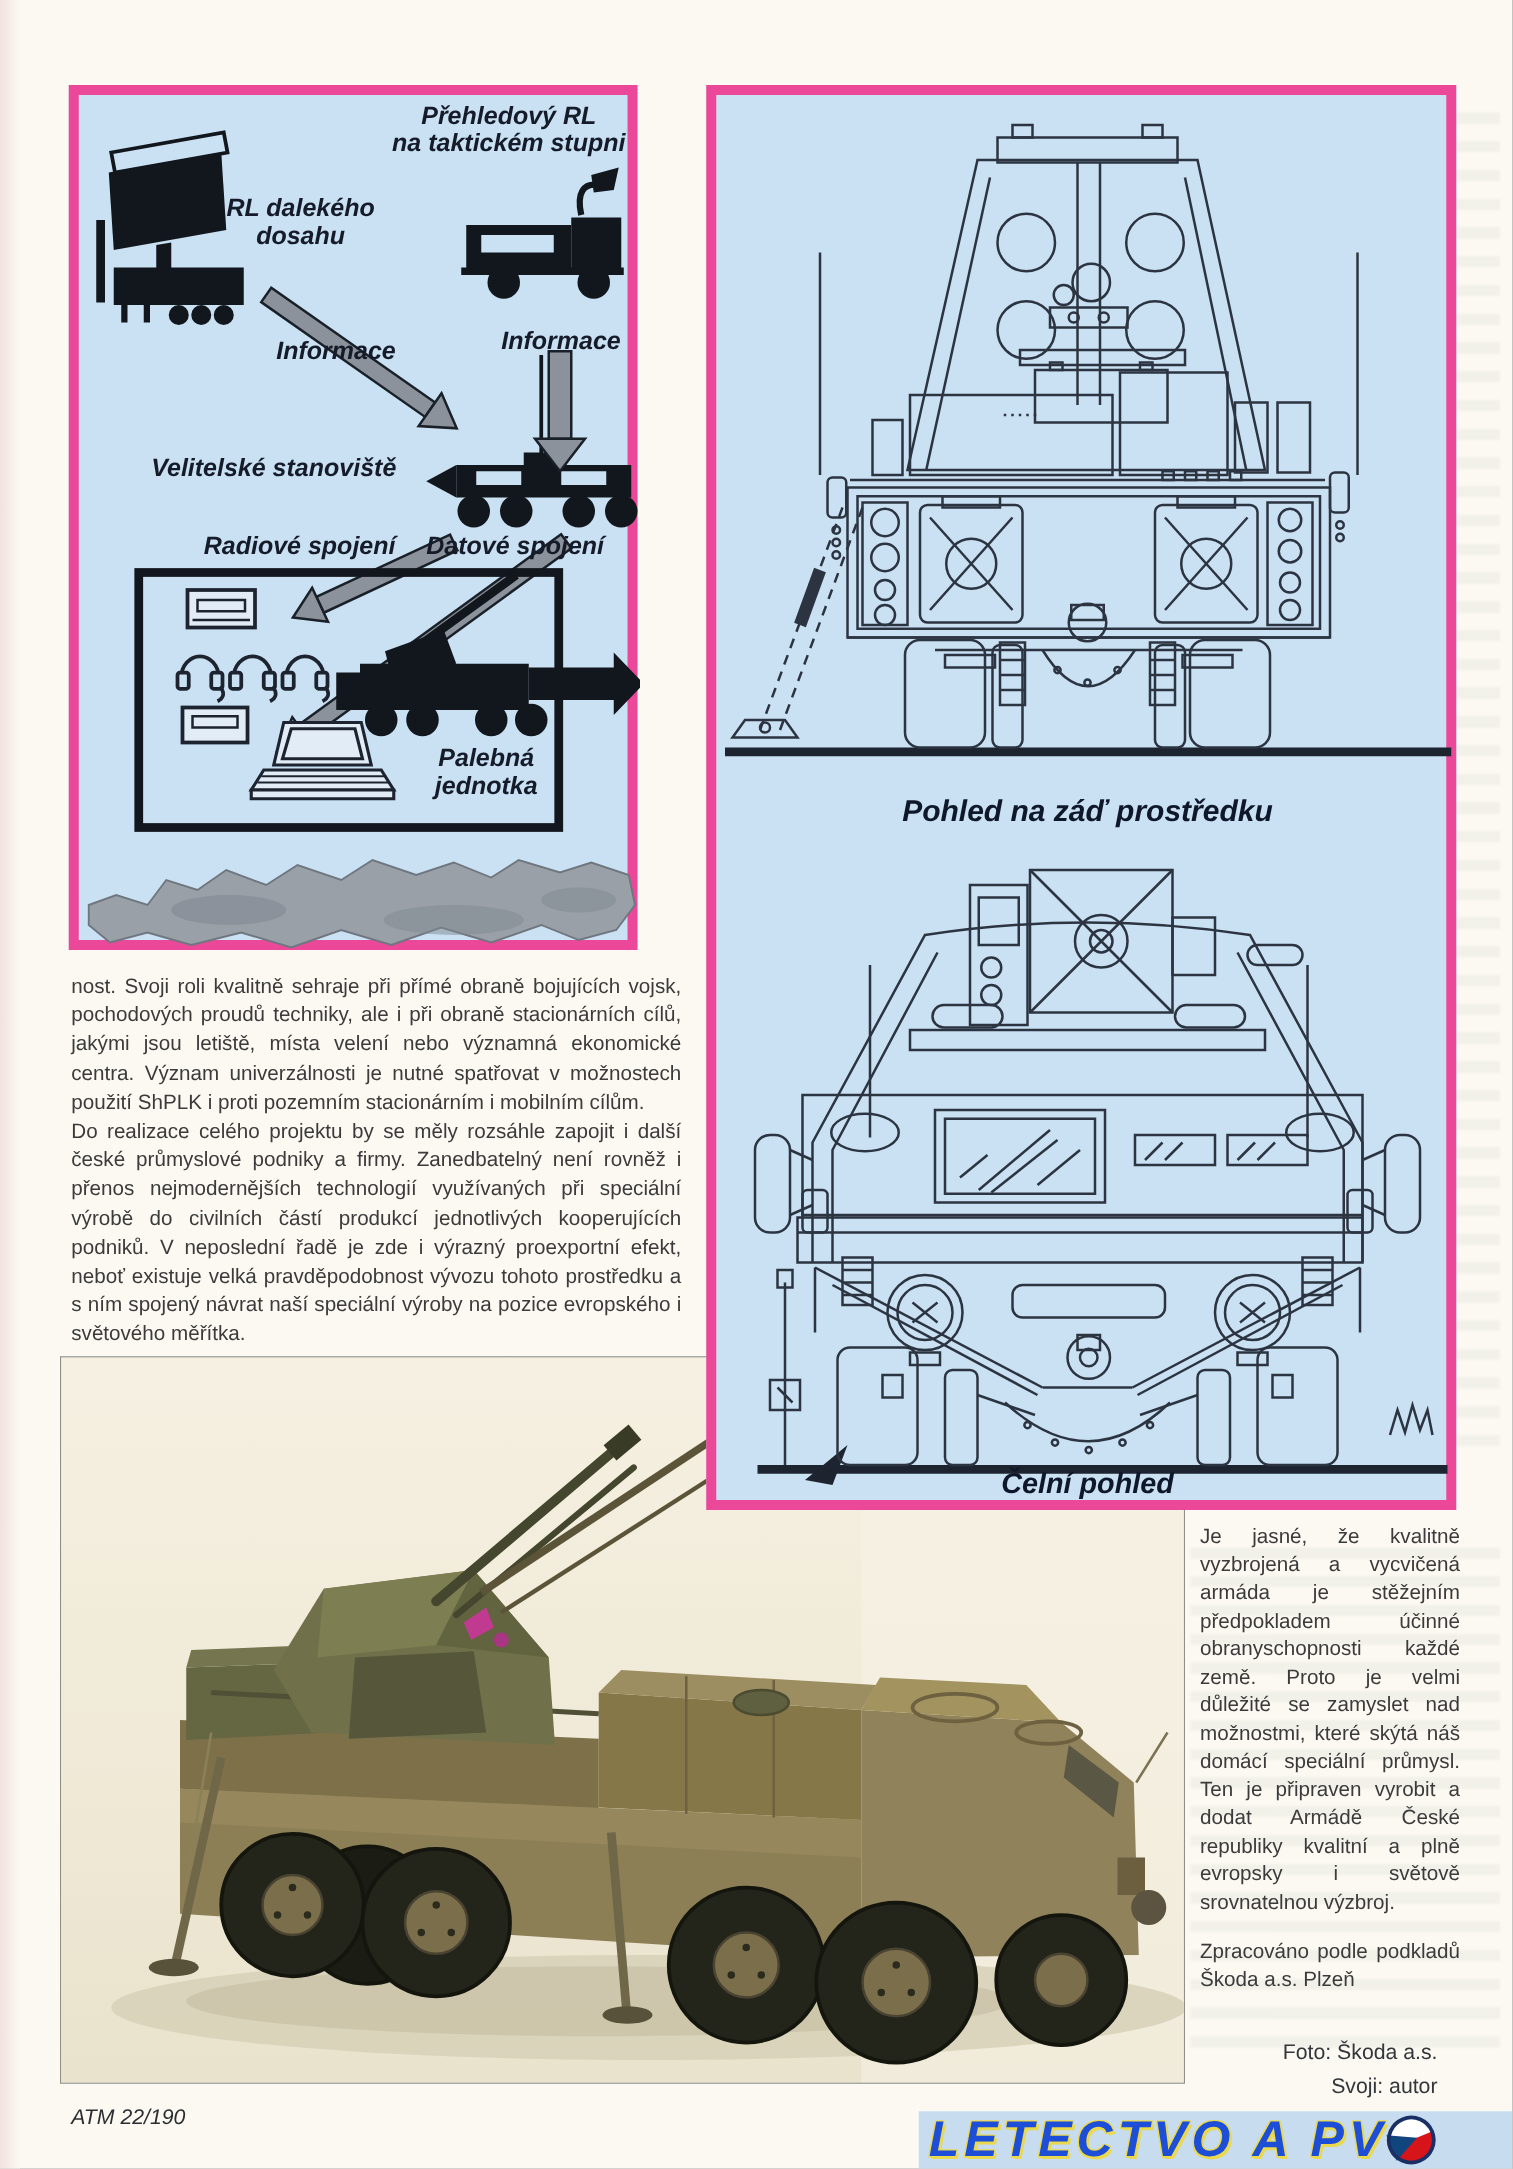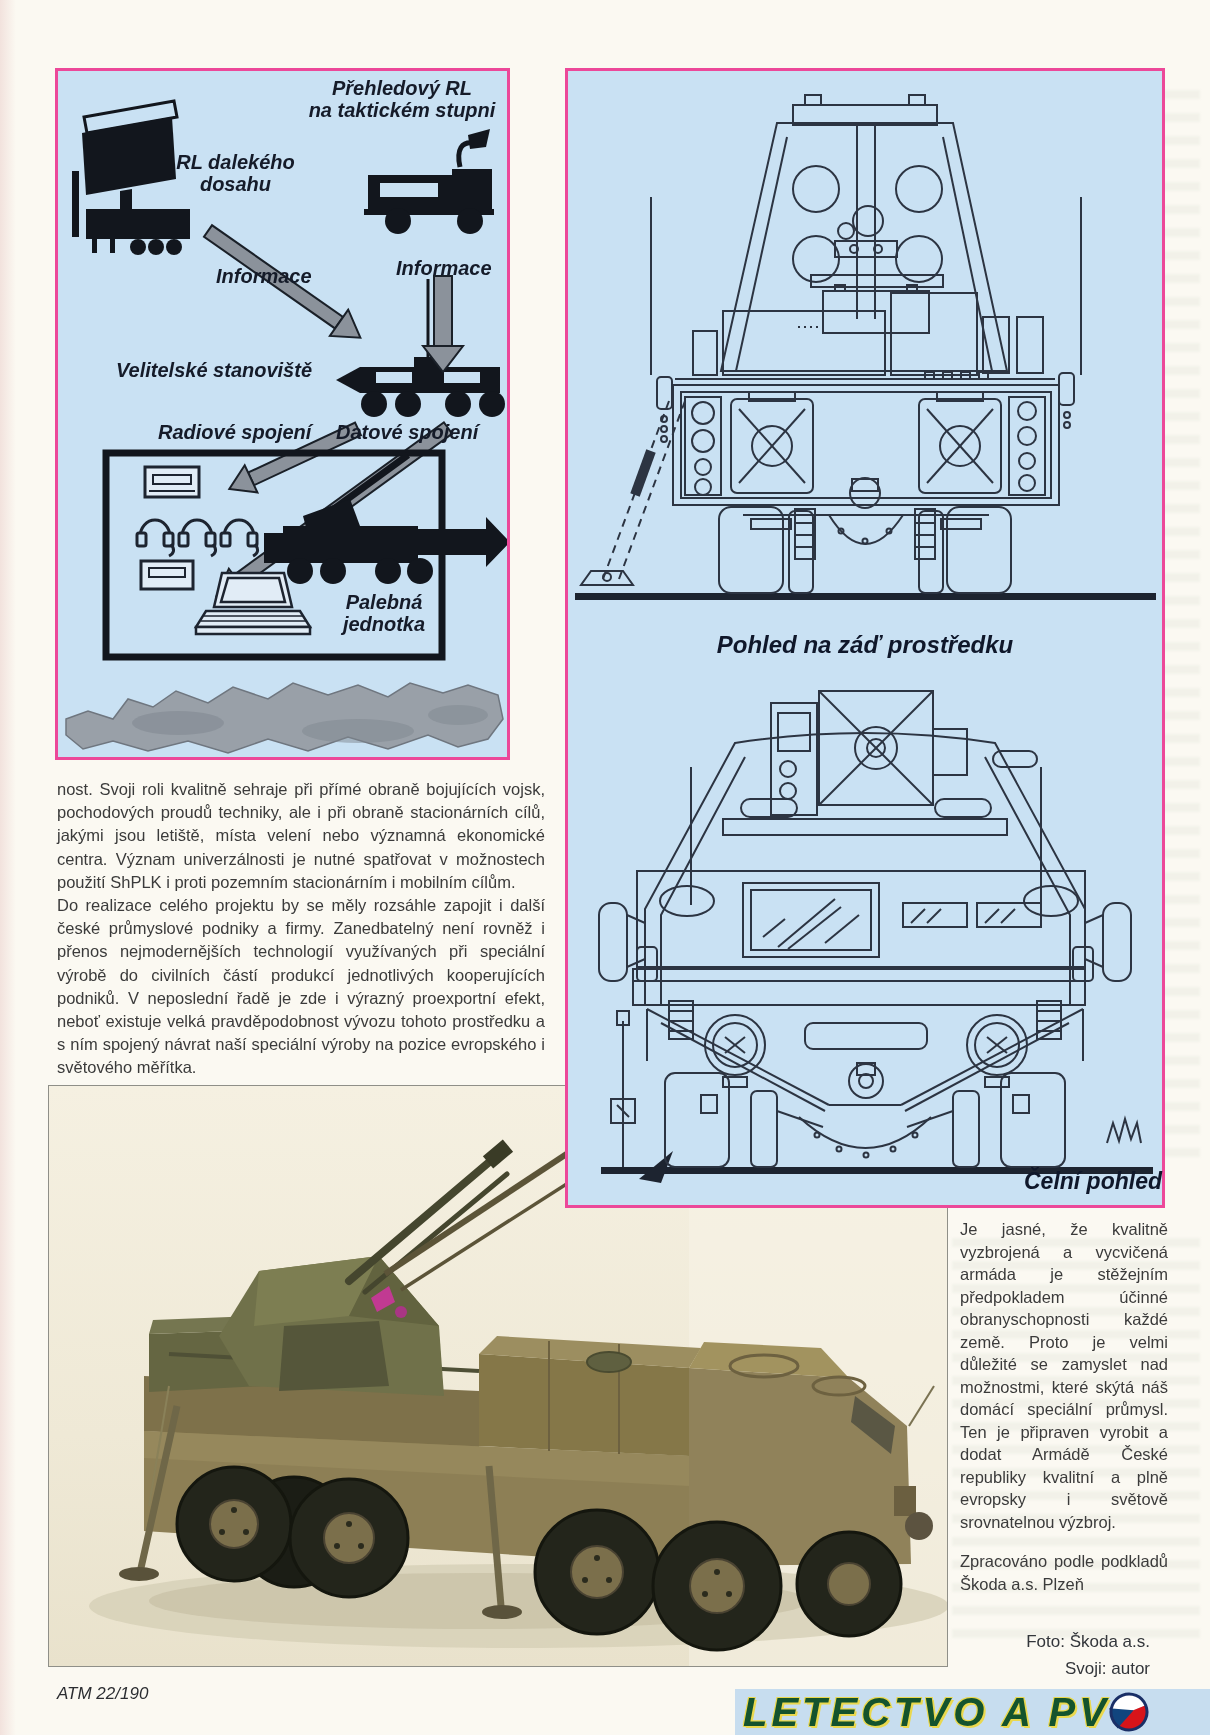--- a/index.html
+++ b/index.html
@@ -3,21 +3,21 @@
 <meta charset="utf-8">
 <style>
   html,body{margin:0;padding:0;background:#9a9a9a;}
   .page{position:relative;width:1210px;height:1735px;margin:0 auto;background:#fbf9f2;
         font-family:"Liberation Sans",sans-serif;overflow:hidden;}
   .scan-edge{position:absolute;left:0;top:0;width:16px;height:100%;
         background:linear-gradient(90deg,#f2e2dd,#fbf9f2);z-index:0;}
   .ghost{position:absolute;z-index:0;opacity:.5;filter:blur(1px);
         background:repeating-linear-gradient(180deg,rgba(172,184,166,.22) 0 9px,rgba(0,0,0,0) 9px 23px);}
   
-  .panel{position:absolute;background:#c9e1f3;border:3px solid #ec4899;box-sizing:border-box;}
+  .panel{position:absolute;background:#c9e1f3;border:8px solid #ec4899;box-sizing:border-box;}
   .diagram-panel{left:55px;top:68px;width:455px;height:692px;z-index:2;}
   .drawings-panel{left:565px;top:68px;width:600px;height:1140px;z-index:3;}
   .panel svg{position:absolute;left:0;top:0;}
   
   .lbl{position:absolute;font-weight:bold;font-style:italic;color:#151b29;
        font-size:20px;line-height:22px;white-space:nowrap;z-index:5;}
   .lbl.center{text-align:center;white-space:normal;}
   .caption{position:absolute;font-weight:bold;font-style:italic;color:#0f172a;z-index:5;}
   .camo-caption{font-size:19px;color:#1e2634;text-align:center;}
   
@@ -29,21 +29,21 @@
   
   .photo{position:absolute;left:48px;top:1085px;width:898px;height:580px;
          border:1px solid #8f8f88;z-index:1;}
   
   .credits{position:absolute;left:885px;top:1628px;width:265px;text-align:right;
            font-size:17px;line-height:27px;color:#33363b;z-index:2;}
   .footer-ref{position:absolute;left:57px;top:1684px;font-size:17px;font-style:italic;
            color:#2b2d31;z-index:2;}
   .logo-strip{position:absolute;left:735px;top:1689px;width:475px;height:46px;
            background:#c7ddef;display:flex;align-items:center;z-index:2;}
-  .logo-text{font-size:40px;font-weight:900;font-style:italic;color:#14532d;
+  .logo-text{font-size:40px;font-weight:900;font-style:italic;color:#1d4ed8;
            letter-spacing:4px;margin-left:8px;line-height:46px;
            text-shadow:2px 2px 0 #ead84e,-1px -1px 0 #ead84e,1px -1px 0 #ead84e,-1px 1px 0 #ead84e;}
   .flag{margin-left:-2px;flex:0 0 auto;}
 </style>
 </head>
 <body>
 
 <div class="page">
   <div class="scan-edge"></div>
   <div class="ghost" style="left:1078px;top:90px;width:122px;height:1080px;"></div>
@@ -460,21 +460,21 @@
           <circle cx="266" cy="478" r="2.5"></circle>
           <circle cx="293" cy="484" r="2.5"></circle>
         <circle cx="320" cy="478" r="2.5"></circle>
           <circle cx="342" cy="464" r="2.5"></circle>
         <line x1="204" y1="440" x2="250" y2="456"></line>
           <line x1="380" y1="440" x2="334" y2="456"></line>
         <line x1="118" y1="96" x2="118" y2="234"></line>
           <line x1="468" y1="96" x2="468" y2="234"></line>
       </g>
     </svg>
-    <div class="caption" style="left:0;top:1097px;width:594px;text-align:right;font-size:23px;">Čelní pohled</div>
+    <div class="caption" style="left:0;top:1097px;width:594px;text-align:center;font-size:23px;">Čelní pohled</div>
   </div>
 
   <div class="body-col left-col">
     <p>nost. Svoji roli kvalitně sehraje při přímé obraně bojujících vojsk, pochodových proudů techniky, ale i při obraně stacionárních cílů, jakými jsou letiště, místa velení nebo významná ekonomické centra. Význam univerzálnosti je nutné spatřovat v možnostech použití ShPLK i proti pozemním stacionárním i mobilním cílům.</p>
     <p>Do realizace celého projektu by se měly rozsáhle zapojit i další české průmyslové podniky a firmy. Zanedbatelný není rovněž i přenos nejmodernějších technologií využívaných při speciální výrobě do civilních částí produkcí jednotlivých kooperujících podniků. V neposlední řadě je zde i výrazný proexportní efekt, neboť existuje velká pravděpodobnost vývozu tohoto prostředku a s ním spojený návrat naší speciální výroby na pozice evropského i světového měřítka.</p>
   </div>
   <div class="body-col zprac-col">
     <p>Zpracováno podle podkladů Škoda a.s. Plzeň</p>
   </div>
   <div class="body-col right-col">

